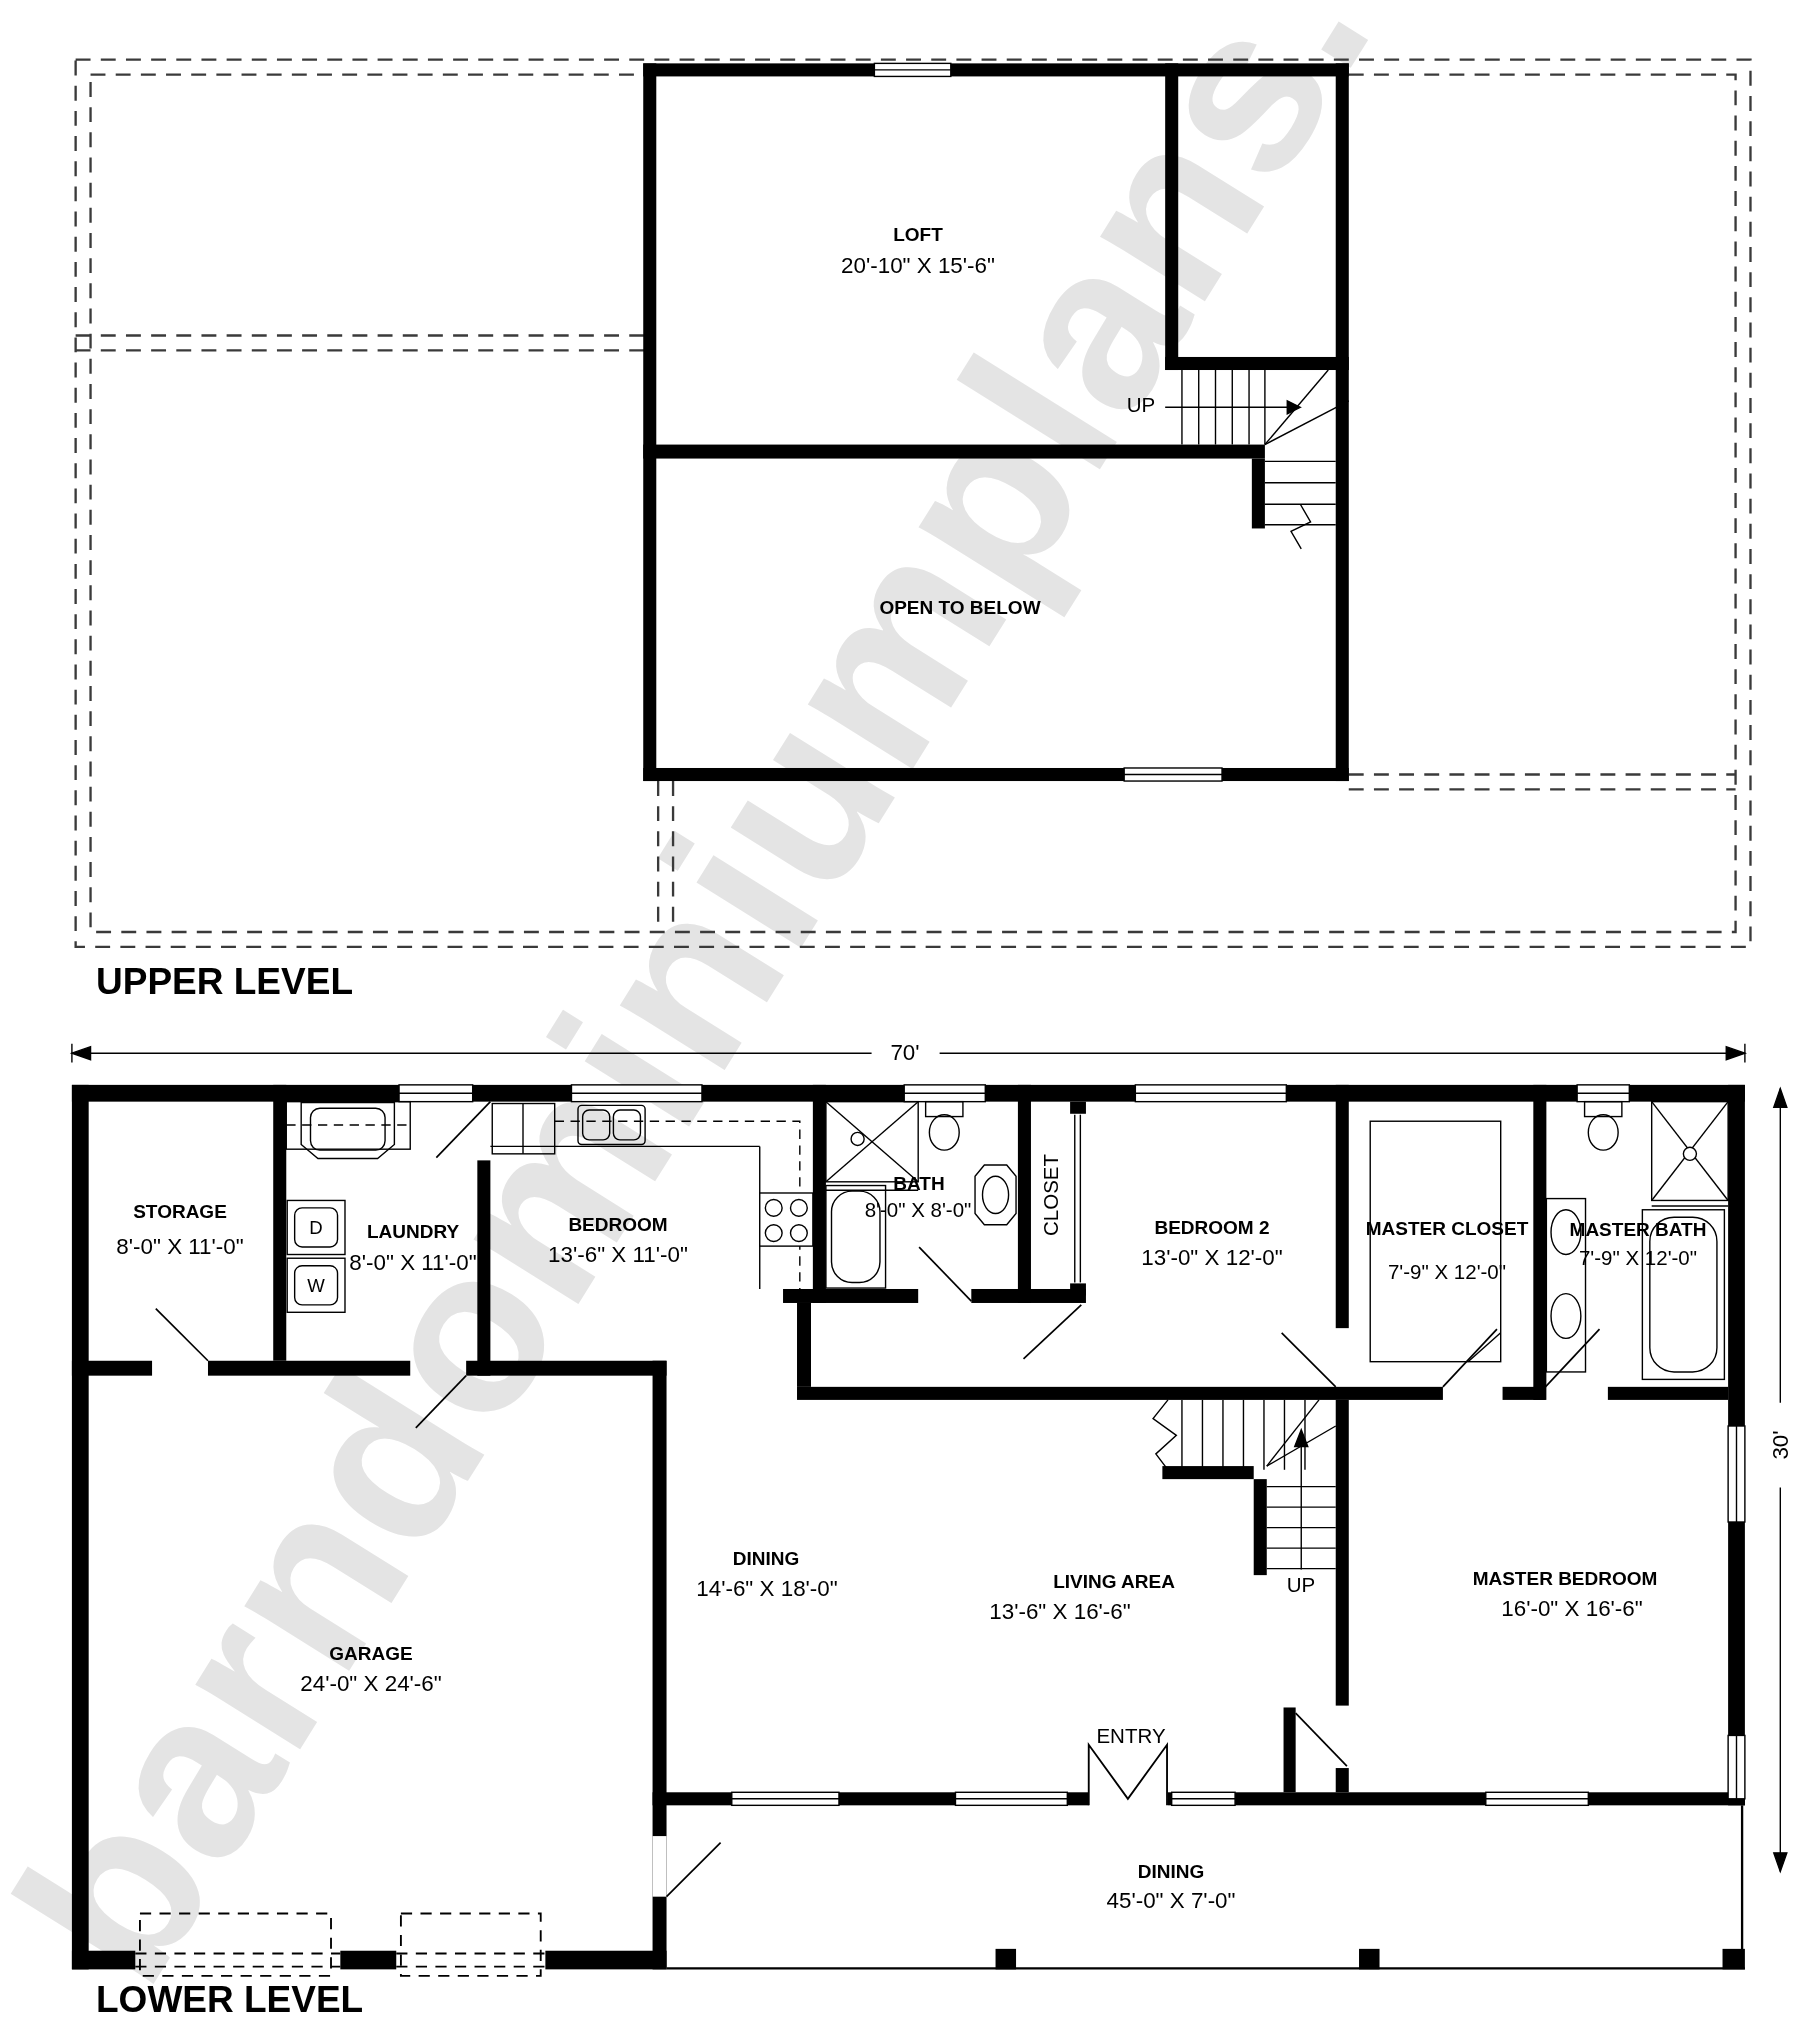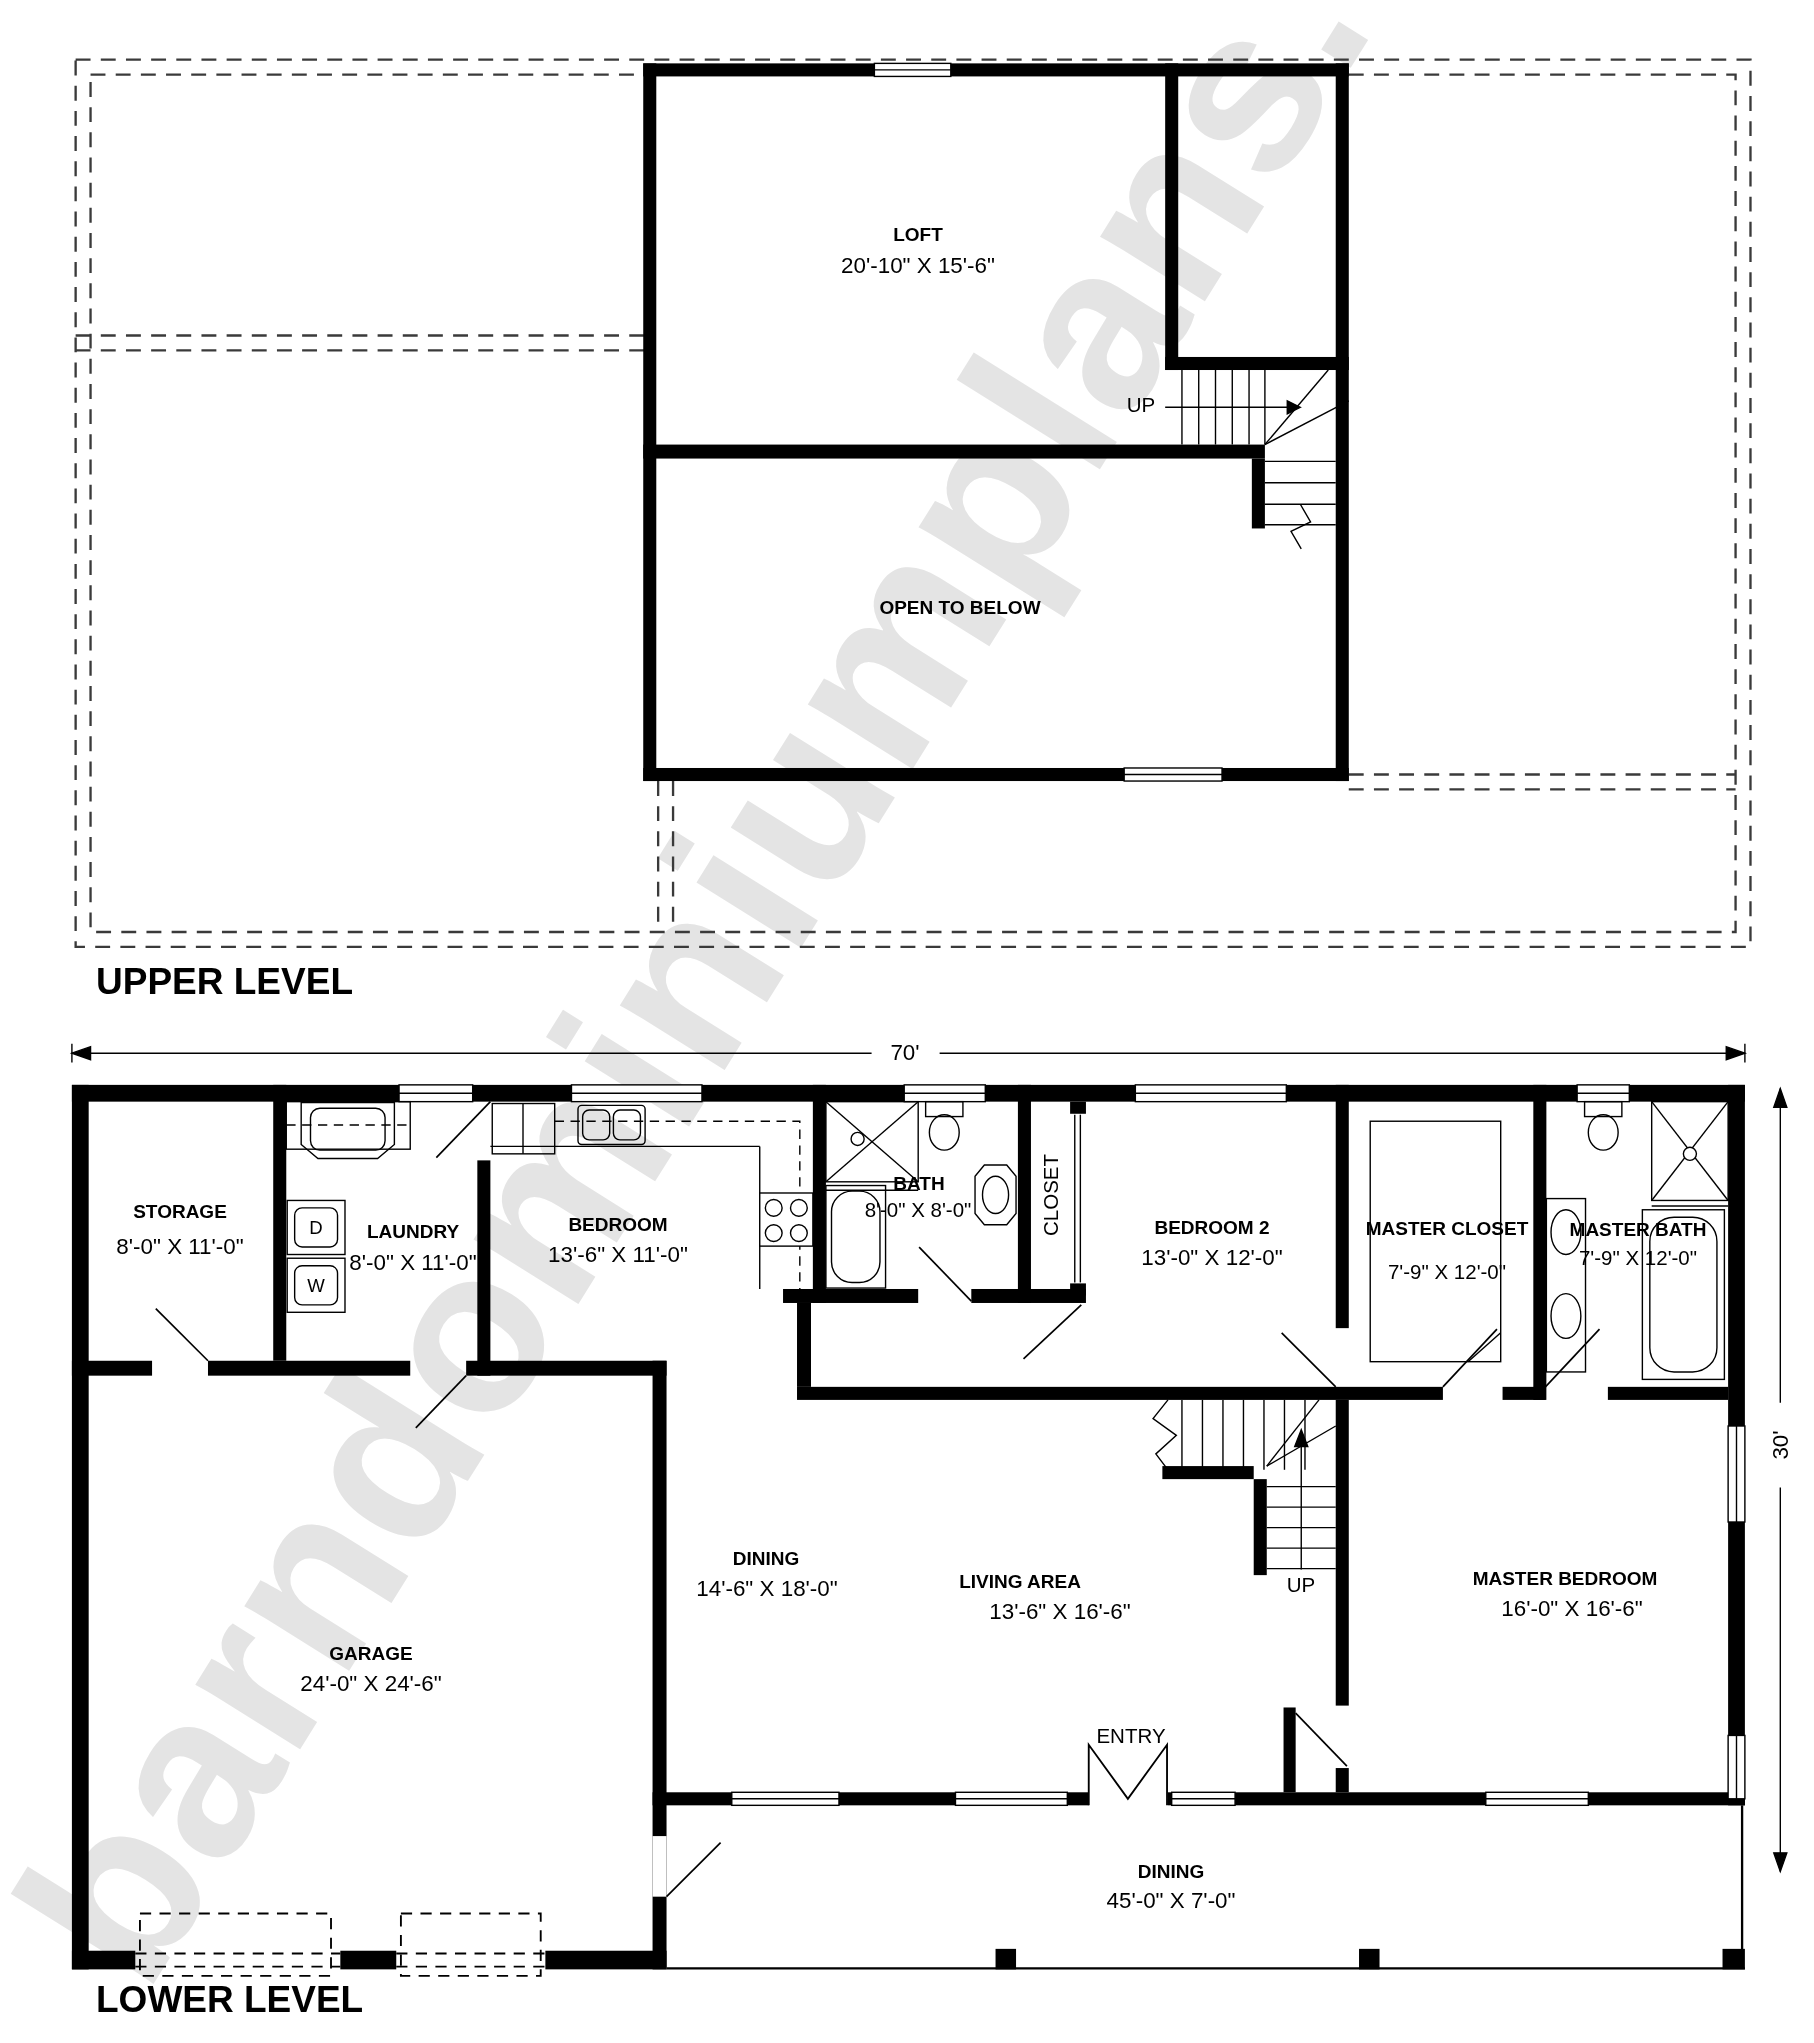--- a/index.html
+++ b/index.html
@@ -320,21 +320,21 @@
 
   <div class="lbl room-name" style="left:1638px;top:1230px;">MASTER BATH</div>
   <div class="lbl dims-sm" style="left:1638px;top:1258px;">7'-9" X 12'-0"</div>
 
   <div class="lbl room-name" style="left:371px;top:1654px;">GARAGE</div>
   <div class="lbl room-dims" style="left:371px;top:1684px;">24'-0" X 24'-6"</div>
 
   <div class="lbl room-name" style="left:766px;top:1559px;">DINING</div>
   <div class="lbl room-dims" style="left:767px;top:1589px;">14'-6" X 18'-0"</div>
 
-  <div class="lbl room-name" style="left:1020px;top:1582px;">LIVING AREA</div>
+  <div class="lbl room-name" style="left:1114px;top:1582px;">LIVING AREA</div>
   <div class="lbl room-dims" style="left:1060px;top:1612px;">13'-6" X 16'-6"</div>
 
   <div class="lbl small" style="left:1301px;top:1585px;">UP</div>
 
   <div class="lbl room-name" style="left:1565px;top:1579px;">MASTER BEDROOM</div>
   <div class="lbl room-dims" style="left:1572px;top:1609px;">16'-0" X 16'-6"</div>
 
   <div class="lbl small" style="left:1131px;top:1736px;">ENTRY</div>
 
   <div class="lbl room-name" style="left:1171px;top:1872px;">DINING</div>

